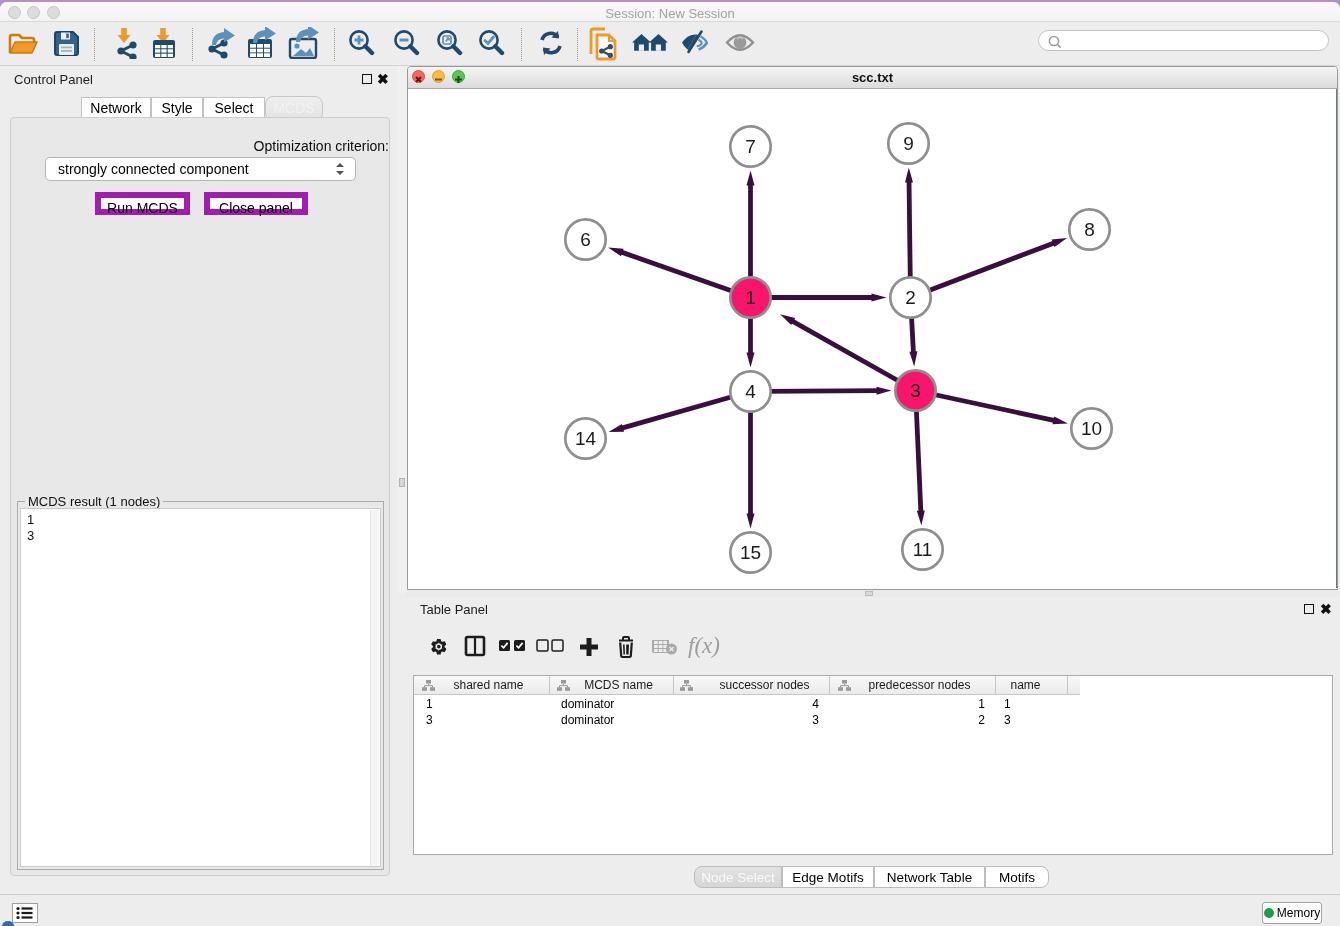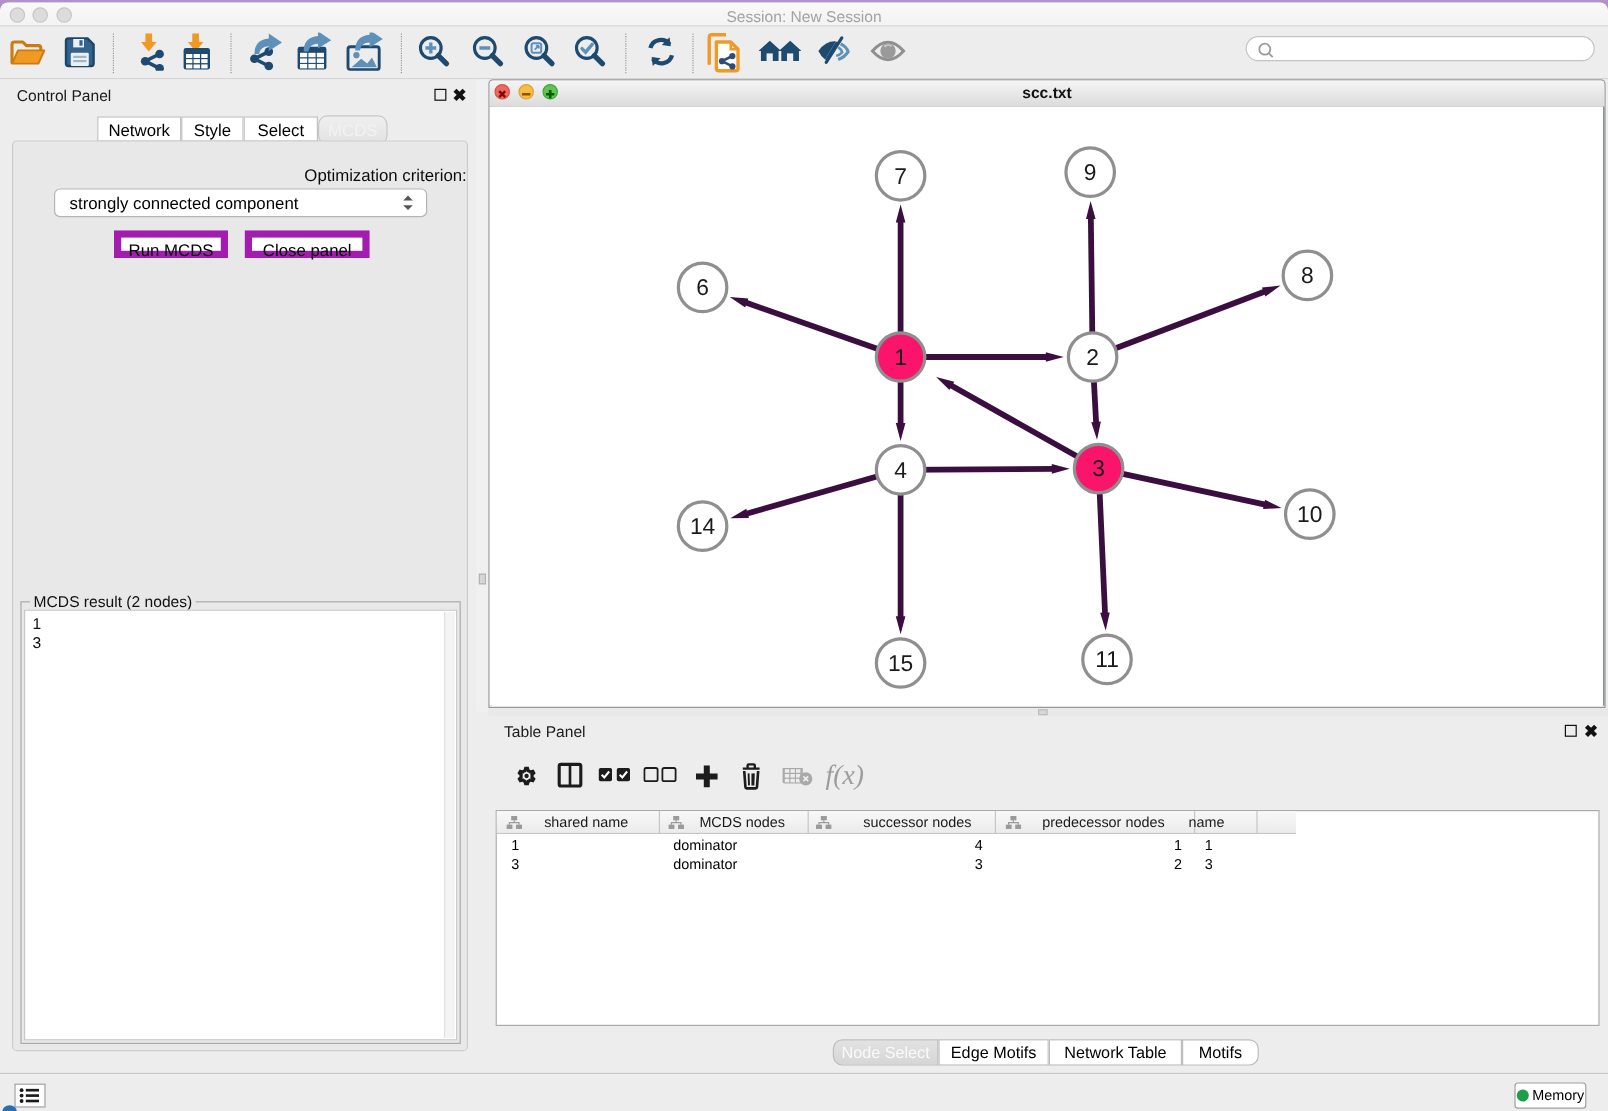--- a/index.html
+++ b/index.html
@@ -194,21 +194,21 @@
    <div id="optlabel">Optimization criterion:</div>
    <div id="dropdown">strongly connected component
      <svg width="10" height="14" style="position:absolute;right:10px;top:4px">
             <path d="M1 5 L5 1 L9 5 Z" fill="#555"></path>
             <path d="M1 9 L5 13 L9 9 Z" fill="#555"></path>
           </svg>
    </div>
    <div class="btn" style="left:84px;width:95px">Run MCDS</div>
    <div class="btn" style="left:193px;width:104px">Close panel</div>
    <div id="fieldset">
-    <div id="legend">MCDS result (2 nodes)</div>
+    <div id="legend">MCDS result (1 nodes)</div>
     <div id="resultbox">1<br>3<div id="vscroll"></div></div>
    </div>
   </div>
  </div>
  <div id="hsplit">
       <div style="position:absolute;left:2px;top:412px;width:6px;height:9px;background:#d6d6d6;border:1px solid #b3b3b3"></div>
     </div>
  <div id="sccwin">
   <div id="scctitle">
    <div class="mac" style="left:4px;background:#ee6a5f;border:1px solid #d5544d"><svg width="11" height="11">
@@ -341,38 +341,38 @@
               </g>
               <path d="M6.5 3.6 V5.6 M2.5 7.2 V5.6 H10.5 V7.2" fill="none" stroke="#9a9a9a" stroke-width="1"></path>
             </svg><span style="margin-left:14px">shared name</span></div>
     <div class="hcell" style="left:136px;width:124px"><svg style="position:absolute;left:7px;top:4px" width="13" height="12" viewBox="0 0 13 12">
               <g fill="#9a9a9a">
                 <rect x="4" y="0" width="5" height="3.6"></rect>
                 <rect x="0" y="7.2" width="5" height="3.6"></rect>
                 <rect x="8" y="7.2" width="5" height="3.6"></rect>
               </g>
               <path d="M6.5 3.6 V5.6 M2.5 7.2 V5.6 H10.5 V7.2" fill="none" stroke="#9a9a9a" stroke-width="1"></path>
-            </svg><span style="margin-left:14px">MCDS nodes</span></div>
+            </svg><span style="margin-left:14px">MCDS name</span></div>
     <div class="hcell" style="left:260px;width:156px"><svg style="position:absolute;left:6px;top:4px" width="13" height="12" viewBox="0 0 13 12">
               <g fill="#9a9a9a">
                 <rect x="4" y="0" width="5" height="3.6"></rect>
                 <rect x="0" y="7.2" width="5" height="3.6"></rect>
                 <rect x="8" y="7.2" width="5" height="3.6"></rect>
               </g>
               <path d="M6.5 3.6 V5.6 M2.5 7.2 V5.6 H10.5 V7.2" fill="none" stroke="#9a9a9a" stroke-width="1"></path>
             </svg><span style="margin-left:26px">successor nodes</span></div>
     <div class="hcell" style="left:416px;width:166px"><svg style="position:absolute;left:8px;top:4px" width="13" height="12" viewBox="0 0 13 12">
               <g fill="#9a9a9a">
                 <rect x="4" y="0" width="5" height="3.6"></rect>
                 <rect x="0" y="7.2" width="5" height="3.6"></rect>
                 <rect x="8" y="7.2" width="5" height="3.6"></rect>
               </g>
               <path d="M6.5 3.6 V5.6 M2.5 7.2 V5.6 H10.5 V7.2" fill="none" stroke="#9a9a9a" stroke-width="1"></path>
             </svg><span style="margin-left:14px">predecessor nodes</span></div>
-    <div class="hcell" style="left:550px;width:84px">name</div>
+    <div class="hcell" style="left:570px;width:84px">name</div>
    </div>
    <div class="trow" style="left:12px;top:21px">1</div>
    <div class="trow" style="left:147px;top:21px">dominator</div>
    <div class="trow" style="left:260px;top:21px;width:145px;text-align:right">4</div>
    <div class="trow" style="left:416px;top:21px;width:155px;text-align:right">1</div>
    <div class="trow" style="left:590px;top:21px">1</div>
    <div class="trow" style="left:12px;top:37px">3</div>
    <div class="trow" style="left:147px;top:37px">dominator</div>
    <div class="trow" style="left:260px;top:37px;width:145px;text-align:right">3</div>
    <div class="trow" style="left:416px;top:37px;width:155px;text-align:right">2</div>

